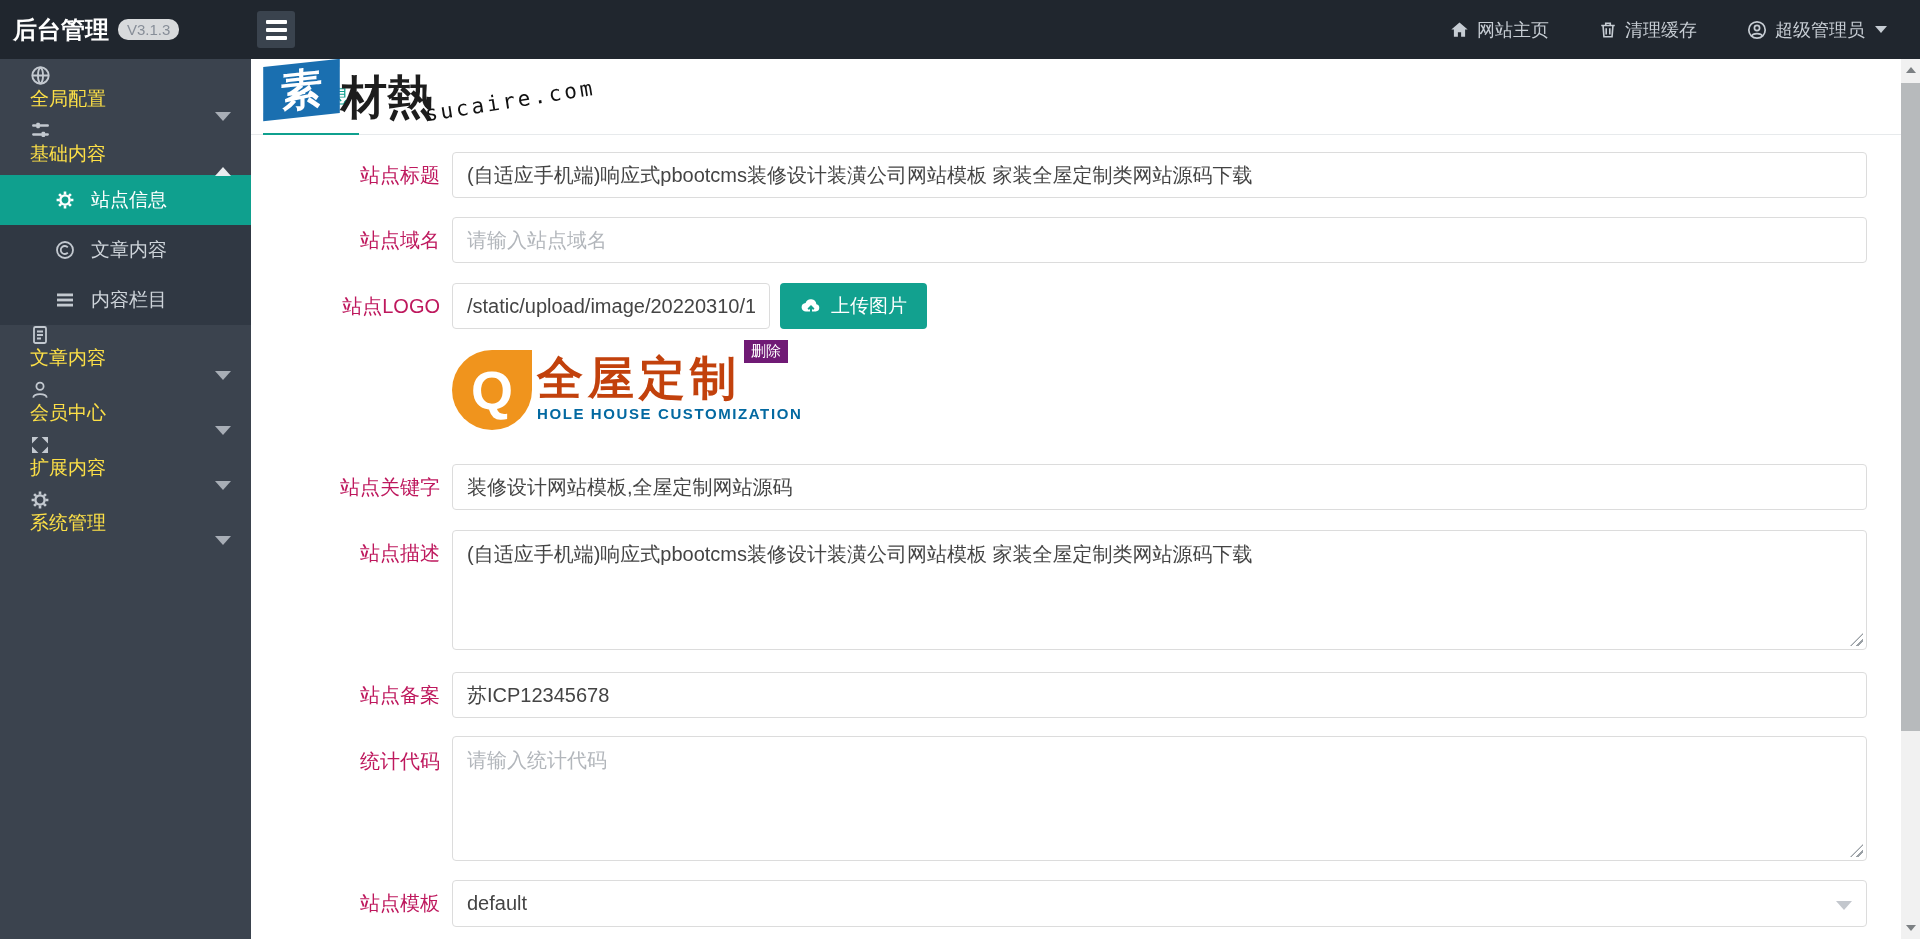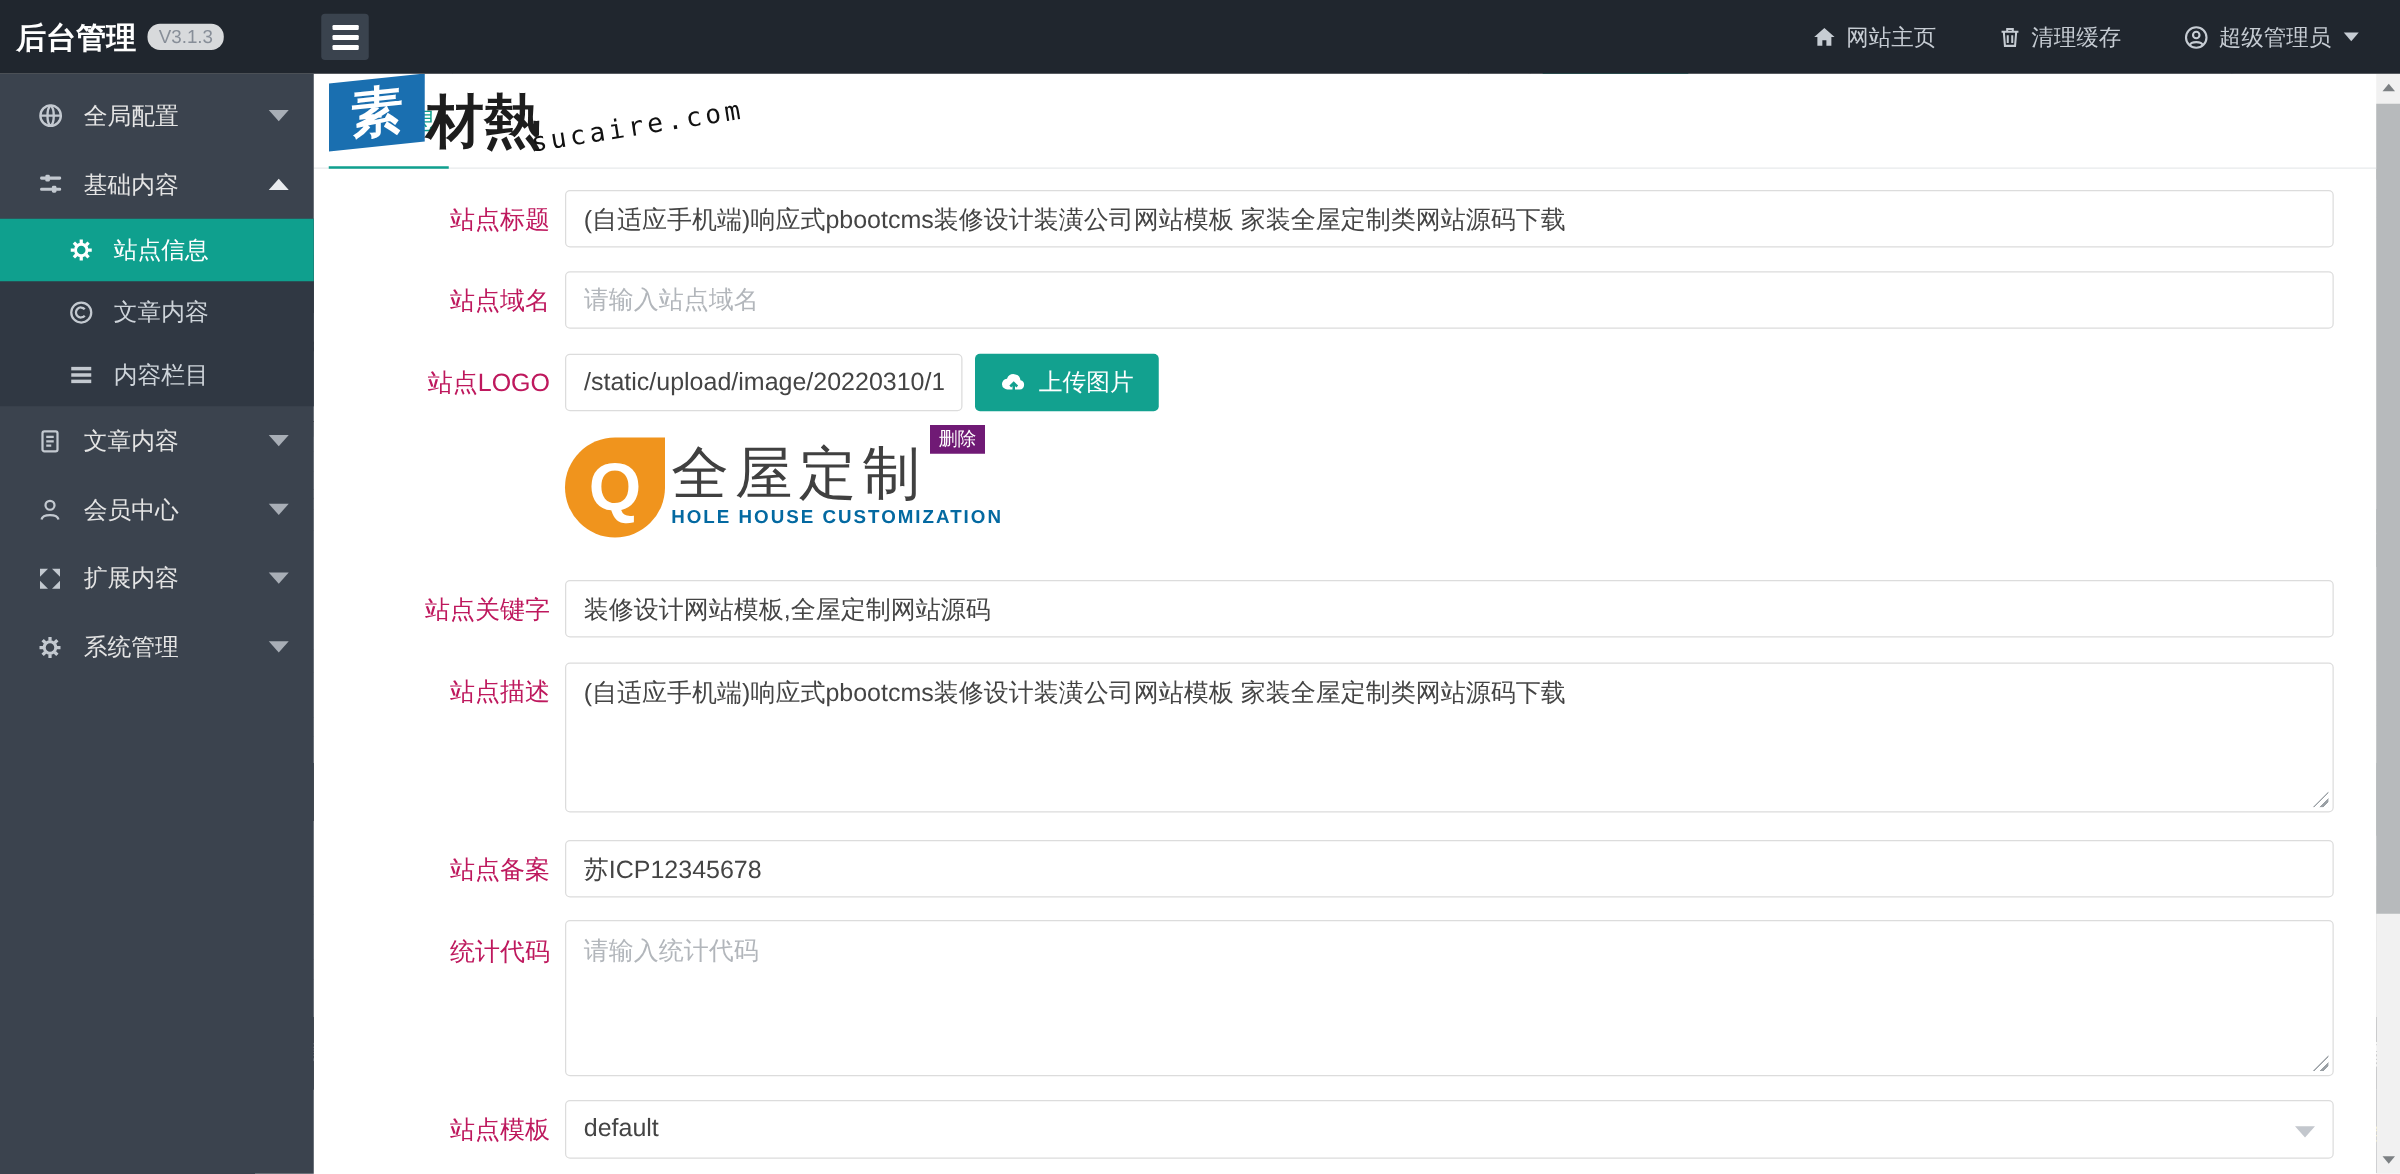--- a/index.html
+++ b/index.html
@@ -23,22 +23,22 @@
   .top-link { display:flex; align-items:center; gap:8px; color:#c6ccd3;
               font-size:18px; cursor:pointer; text-decoration:none; }
   .caret-down { width:0; height:0; border-left:6px solid transparent;
                 border-right:6px solid transparent; border-top:7px solid #c6ccd3;
                 margin-left:2px; }
 
   
   .sidebar { position:fixed; left:0; top:59px; width:251px; height:880px;
              background:#3b434e; z-index:40; }
   .nav { padding-top:6px; }
-  .s-item { height:55px; display:flex; align-items:center; padding:0 20px 0 30px;
-            color:#e5e5e5; font-size:19px; cursor:pointer; }
+  .s-item { height:55px; display:flex; align-items:flex-start; padding:0 20px 0 30px;
+            color:#fde047; font-size:19px; cursor:pointer;flex-direction:column; }
   .s-item .s-icon { width:24px; margin-right:13px; display:flex; color:#c3c9d0; }
   .s-caret-down { margin-left:auto; width:0; height:0; border-left:8px solid transparent;
                   border-right:8px solid transparent; border-top:9px solid #a8aeb6; }
   .s-caret-up { margin-left:auto; width:0; height:0; border-left:8px solid transparent;
                 border-right:8px solid transparent; border-bottom:9px solid #e9ecef; }
   .submenu { background:#303843; }
   .sub-item { height:50px; display:flex; align-items:center; padding-left:55px;
               color:#ced4da; font-size:19px; cursor:pointer; }
   .sub-item .s-icon { width:22px; margin-right:14px; display:flex; color:#c3c9d0; }
   .sub-item.active { background:#0fa08e; color:#fff; }
@@ -90,21 +90,21 @@
                 border:none; border-radius:4px; color:#fff; font-size:19px;
                 display:flex; align-items:center; justify-content:center; gap:9px;
                 cursor:pointer; font-family:inherit; }
   #logo-preview { margin-top:19px; height:84px; }
   .brand-logo { position:relative; display:flex; align-items:flex-start; }
   .q-mark { width:80px; height:80px; background:#f0941d;
             border-radius:50% 0 50% 50%; color:#fff; font-size:54px;
             font-weight:bold; display:flex; align-items:center;
             justify-content:center; z-index:2; }
   .logo-txt { margin-left:5px; padding-top:4px; }
-  .logo-cn { color:#404040; font-size:46px; font-weight:normal; line-height:1.05;
+  .logo-cn { color:#c2410c; font-size:46px; font-weight:bold; line-height:1.05;
              letter-spacing:5px; white-space:nowrap; }
   .logo-en { color:#0369a1; font-size:15px; font-weight:bold; letter-spacing:1.6px;
              margin-top:3px; white-space:nowrap; }
   .del-badge { position:absolute; left:292px; top:-10px; background:#701a75;
                color:#fff; font-size:15px; padding:2px 7px; cursor:pointer;
                white-space:nowrap; }
   #row-keywords { margin-top:32px; }
   #row-desc { margin-top:20px; align-items:flex-start; }
   #row-desc .row-label { padding-top:10px; }
   #row-desc .ta { height:120px; }

